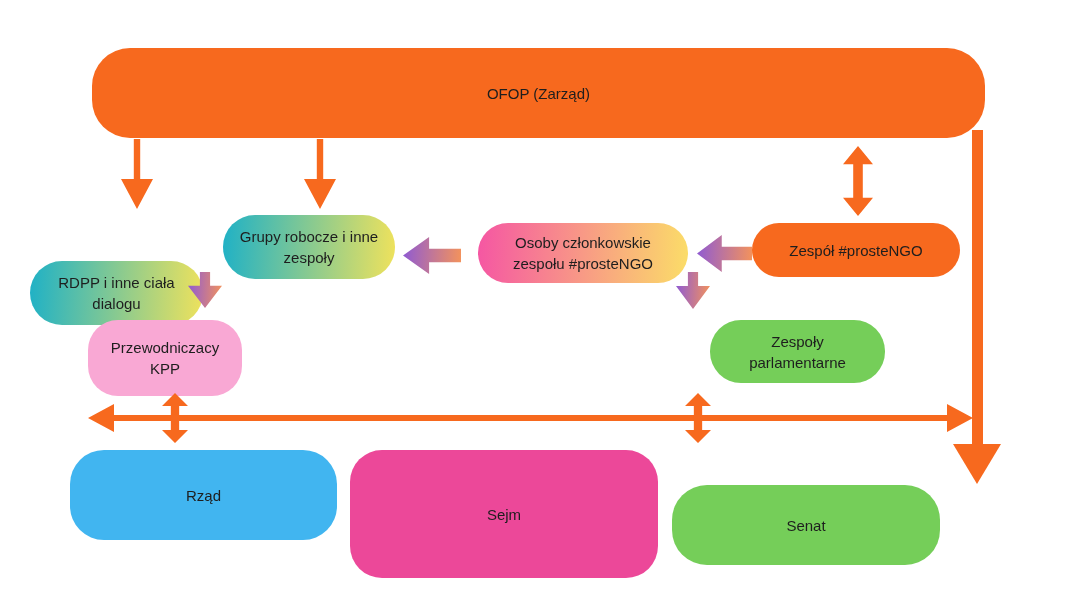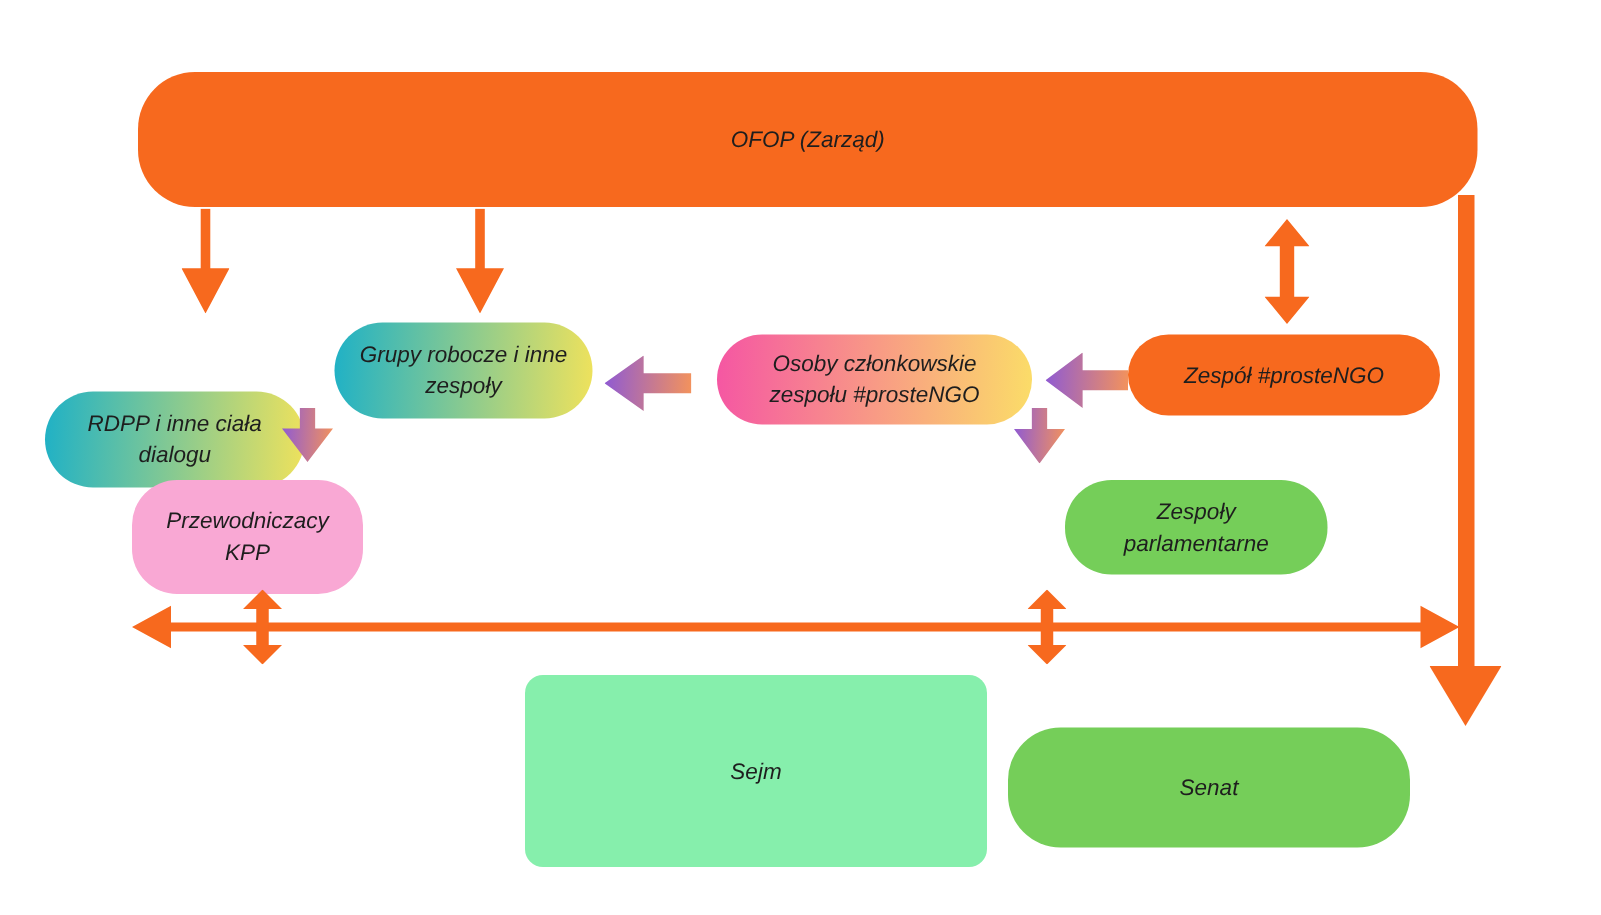--- a/index.html
+++ b/index.html
@@ -15,21 +15,21 @@
   .node {
     position: absolute;
     display: flex;
     align-items: center;
     justify-content: center;
     text-align: center;
     font-size: 15px;
     line-height: 1.4;
     color: #1e1e1e;
   }
-  .node .lbl { width: 100%; font-style: italic; }
+  .node .lbl { width: 100%; }
   .node .lbl div { text-align: center; }
   .arrow { position: absolute; }
 
   
   .arrow-down-solid {
     clip-path: polygon(50% 100%, 0 57%, 40% 57%, 40% 0, 60% 0, 60% 57%, 100% 57%);
   }
   
   .arrow-down-grad {
     clip-path: polygon(50% 100%, 0 38%, 35% 38%, 35% 0, 65% 0, 65% 38%, 100% 38%);
@@ -102,22 +102,28 @@
   </div>
 
 
   <div class="node" style="left: 710px; top: 320px; width: 175px; height: 63px; border-radius: 31px; background: rgb(117, 206, 89);">
     <div class="lbl">
       <div>Zespoły</div>
       <div>parlamentarne</div>
     </div>
   </div>
 
+  <div class="node" style="left: 70px; top: 450px; width: 267px; height: 90px; border-radius: 34px; background: rgb(65, 181, 240);">
+    <div class="lbl">
+      <div>Rząd</div>
+      <div></div>
+    </div>
+  </div>
 
-  <div class="node" style="left: 350px; top: 450px; width: 308px; height: 128px; border-radius: 12px; background: #86efac;">
+  <div class="node" style="left: 350px; top: 450px; width: 308px; height: 128px; border-radius: 32px; background: #ec4899;">
     <div class="lbl">
       <div>Sejm</div>
       <div></div>
     </div>
   </div>
 
   <div class="node" style="left: 672px; top: 485px; width: 268px; height: 80px; border-radius: 35px; background: rgb(117, 206, 89);">
     <div class="lbl">
       <div>Senat</div>
       <div></div>

